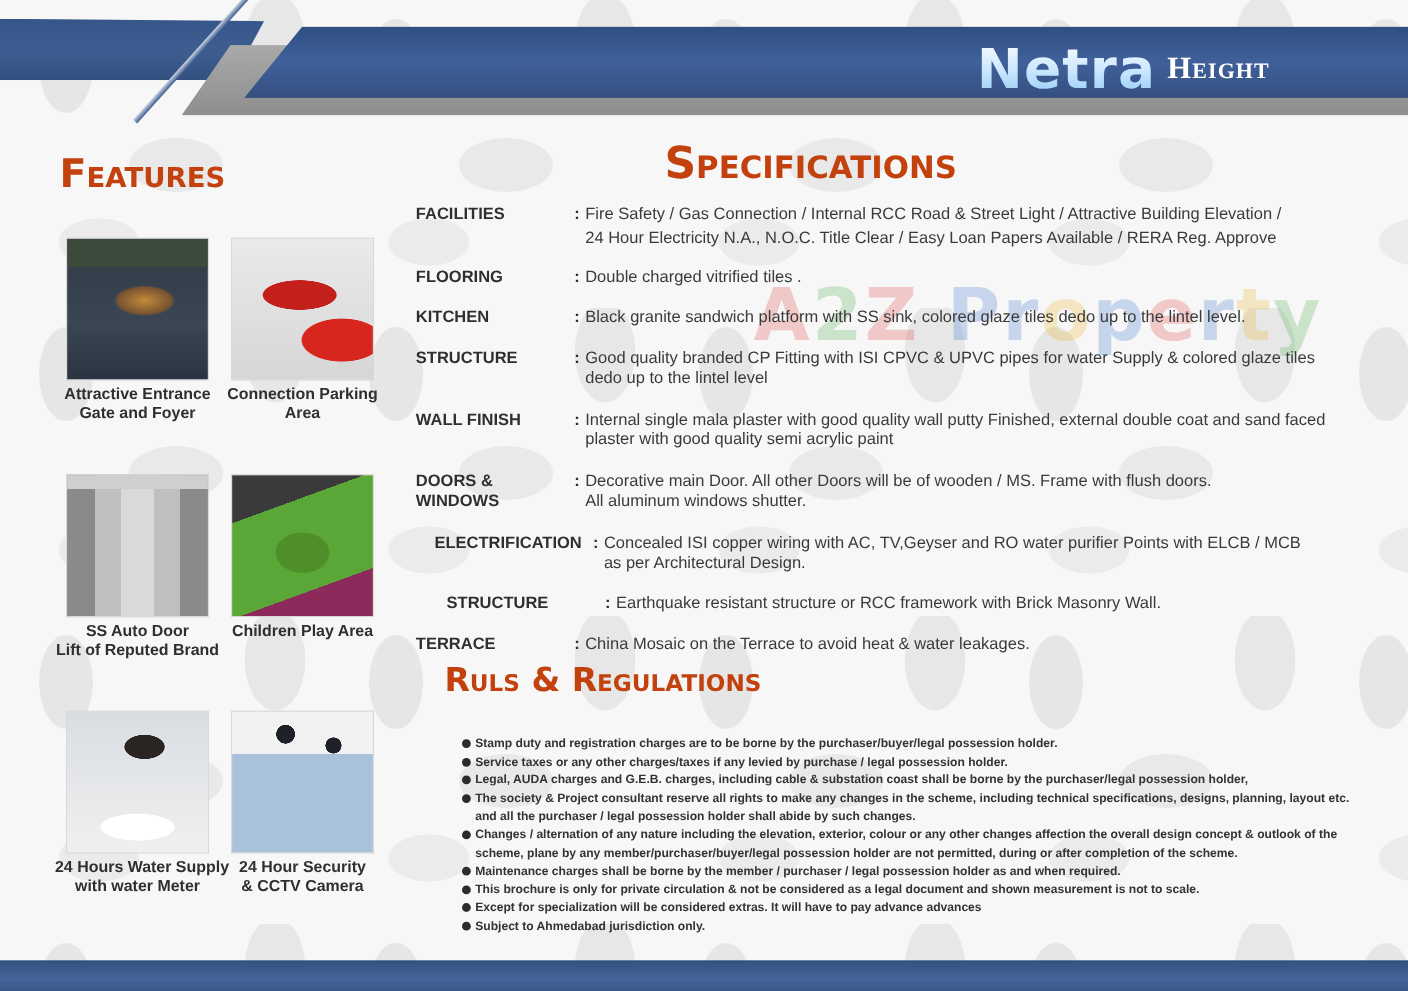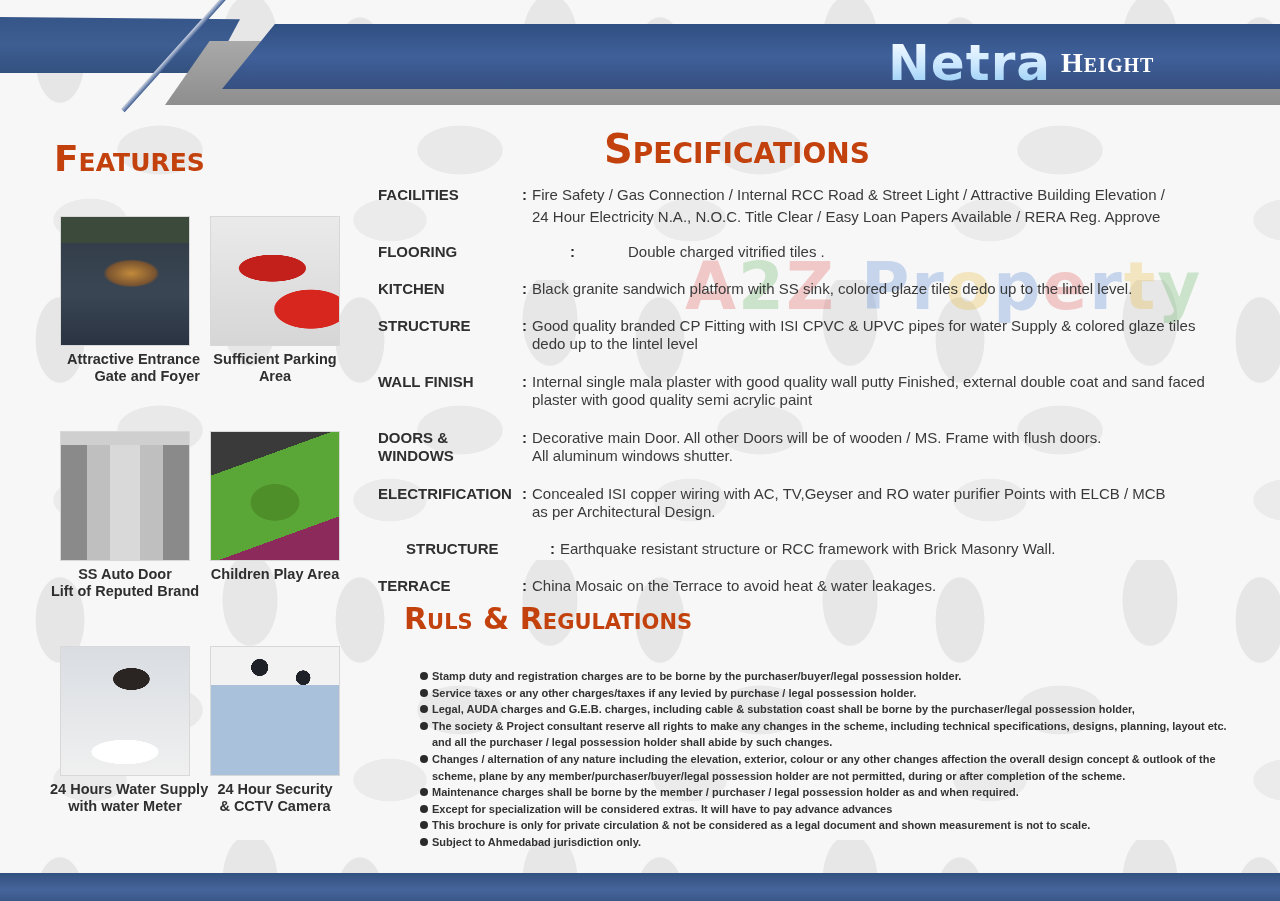--- a/index.html
+++ b/index.html
@@ -159,31 +159,31 @@
 <div class="brand">
   <span class="brand-main">Netra</span>
   <span class="brand-sub">Height</span>
 </div>
 
 <div class="heading h-features">Features</div>
 <div class="heading h-specs">Specifications</div>
 <div class="heading h-rules">Ruls &amp; Regulations</div>
 
 <div class="features">
-  <div class="feature" style="left:0;top:0;text-align:right;">
+  <div class="feature" style="left:0;top:0;">
     <div class="thumb img-entrance"></div>
     <div class="caption">
       <div>Attractive Entrance</div>
       <div>Gate and Foyer</div>
     </div>
   </div>
   <div class="feature" style="left:150px;top:0;">
     <div class="thumb img-parking"></div>
     <div class="caption">
-      <div>Sufficient Parking</div>
+      <div>Connection Parking</div>
       <div>Area</div>
     </div>
   </div>
   <div class="feature" style="left:0;top:215px;">
     <div class="thumb img-lift"></div>
     <div class="caption">
       <div>SS Auto Door</div>
       <div>Lift of Reputed Brand</div>
     </div>
   </div>
@@ -225,21 +225,21 @@
     <span style="color: rgb(90, 176, 90);">y</span>
   </div>
 
 <div class="specs">
   <div class="spec-row" style="top:0;">
     <div class="spec-label">FACILITIES</div>
     <div class="spec-sep">:</div>
     <div class="spec-value" style="line-height:22px;margin-top:-2px;">Fire Safety / Gas Connection / Internal RCC Road &amp; Street Light / Attractive Building Elevation /
 24 Hour Electricity N.A., N.O.C. Title Clear / Easy Loan Papers Available / RERA Reg. Approve</div>
   </div>
-  <div class="spec-row" style="top:57px;gap:48px;">
+  <div class="spec-row" style="top:57px;">
     <div class="spec-label">FLOORING</div>
     <div class="spec-sep">:</div>
     <div class="spec-value">Double charged vitrified tiles .</div>
   </div>
   <div class="spec-row" style="top:94px;">
     <div class="spec-label">KITCHEN</div>
     <div class="spec-sep">:</div>
     <div class="spec-value">Black granite sandwich platform with SS sink, colored glaze tiles dedo up to the lintel level.</div>
   </div>
   <div class="spec-row" style="top:131px;">
@@ -254,21 +254,21 @@
     <div class="spec-value">Internal single mala plaster with good quality wall putty Finished, external double coat and sand faced
 plaster with good quality semi acrylic paint</div>
   </div>
   <div class="spec-row" style="top:243px;">
     <div class="spec-label" style="white-space:pre-line;">DOORS &amp;
 WINDOWS</div>
     <div class="spec-sep">:</div>
     <div class="spec-value">Decorative main Door. All other Doors will be of wooden / MS. Frame with flush doors.
 All aluminum windows shutter.</div>
   </div>
-  <div class="spec-row" style="top:299px;">
+  <div class="spec-row" style="top:299px;margin-left:17px;">
     <div class="spec-label">ELECTRIFICATION</div>
     <div class="spec-sep">:</div>
     <div class="spec-value">Concealed ISI copper wiring with AC, TV,Geyser and RO water purifier Points with ELCB / MCB
  as per Architectural Design.</div>
   </div>
   <div class="spec-row" style="top:354px;margin-left:28px;">
     <div class="spec-label">STRUCTURE</div>
     <div class="spec-sep">:</div>
     <div class="spec-value">Earthquake resistant structure or RCC framework with Brick Masonry Wall.</div>
   </div>
@@ -279,18 +279,18 @@
   </div>
 </div>
 
 <ul class="rules">
   <li>Stamp duty and registration charges are to be borne by the purchaser/buyer/legal possession holder.</li>
   <li>Service taxes or any other charges/taxes if any levied by purchase / legal possession holder.</li>
   <li>Legal, AUDA charges and G.E.B. charges, including cable &amp; substation coast shall be borne by the purchaser/legal possession holder,</li>
   <li>The society &amp; Project consultant reserve all rights to make any changes in the scheme, including technical specifications, designs, planning, layout etc. and all the purchaser / legal possession holder shall abide by such changes.</li>
   <li>Changes / alternation of any nature including the elevation, exterior, colour or any other changes affection the overall design concept &amp; outlook of the scheme, plane by any member/purchaser/buyer/legal possession holder are not permitted, during or after completion of the scheme.</li>
   <li>Maintenance charges shall be borne by the member / purchaser / legal possession holder as and when required.</li>
+  <li>This brochure is only for private circulation &amp; not be considered as a legal document and shown measurement is not to scale.</li>
   <li>Except for specialization will be considered extras. It will have to pay advance advances</li>
-  <li>This brochure is only for private circulation &amp; not be considered as a legal document and shown measurement is not to scale.</li>
   <li>Subject to Ahmedabad jurisdiction only.</li>
 </ul>
 
 <div class="footer-band"></div>
 
 </body></html>

